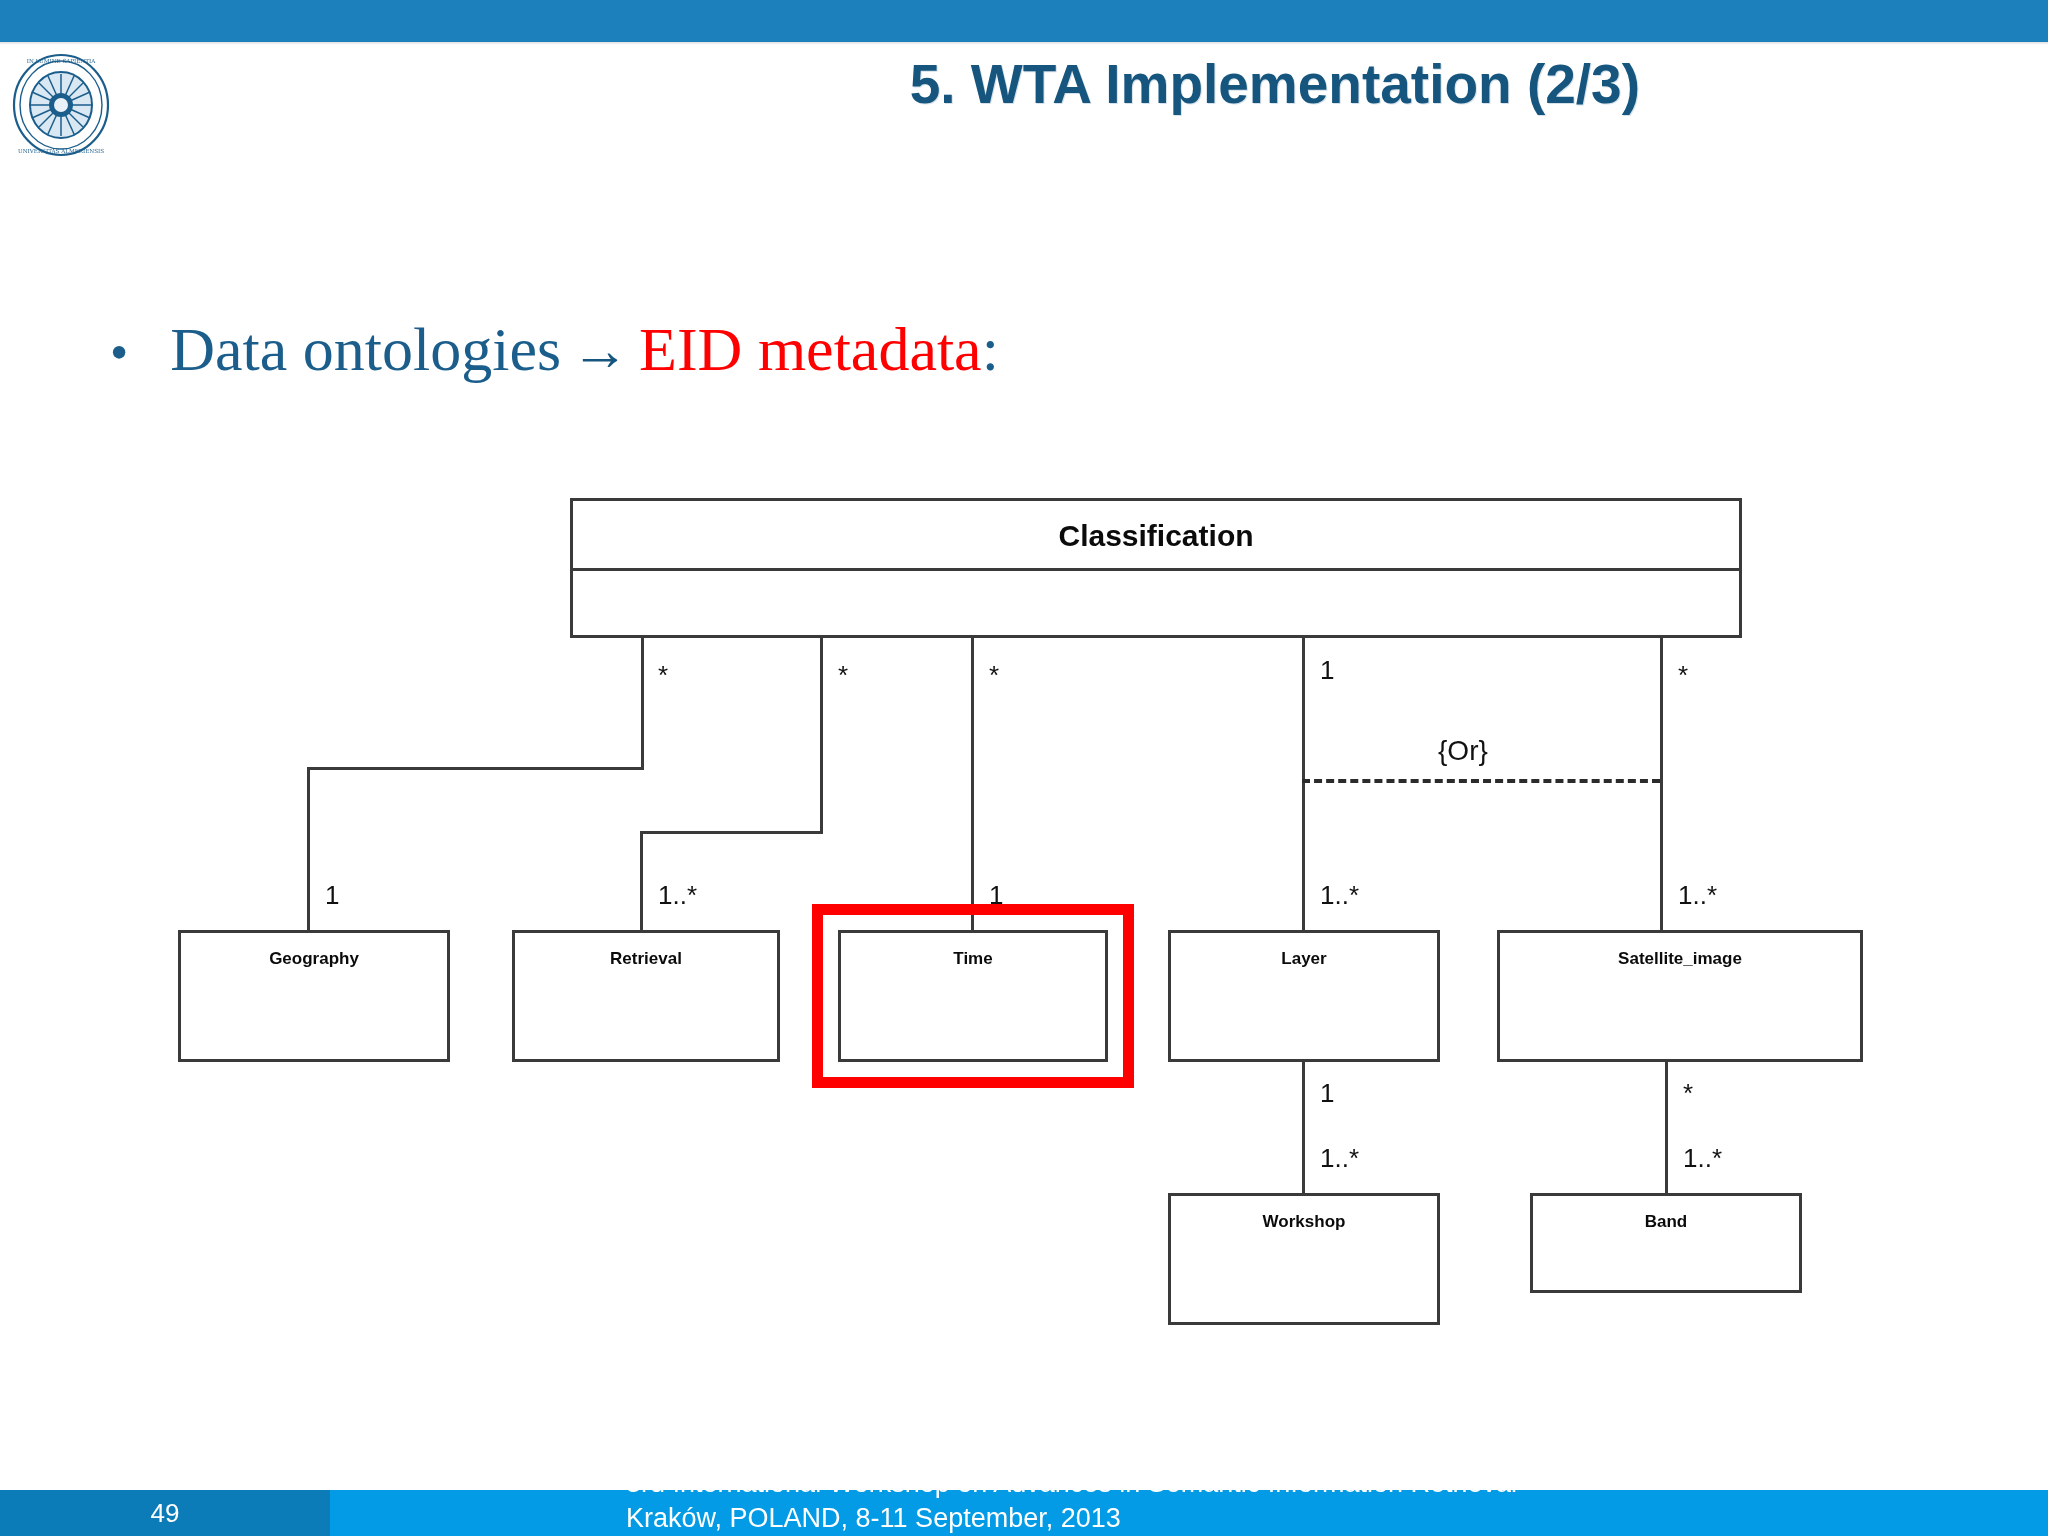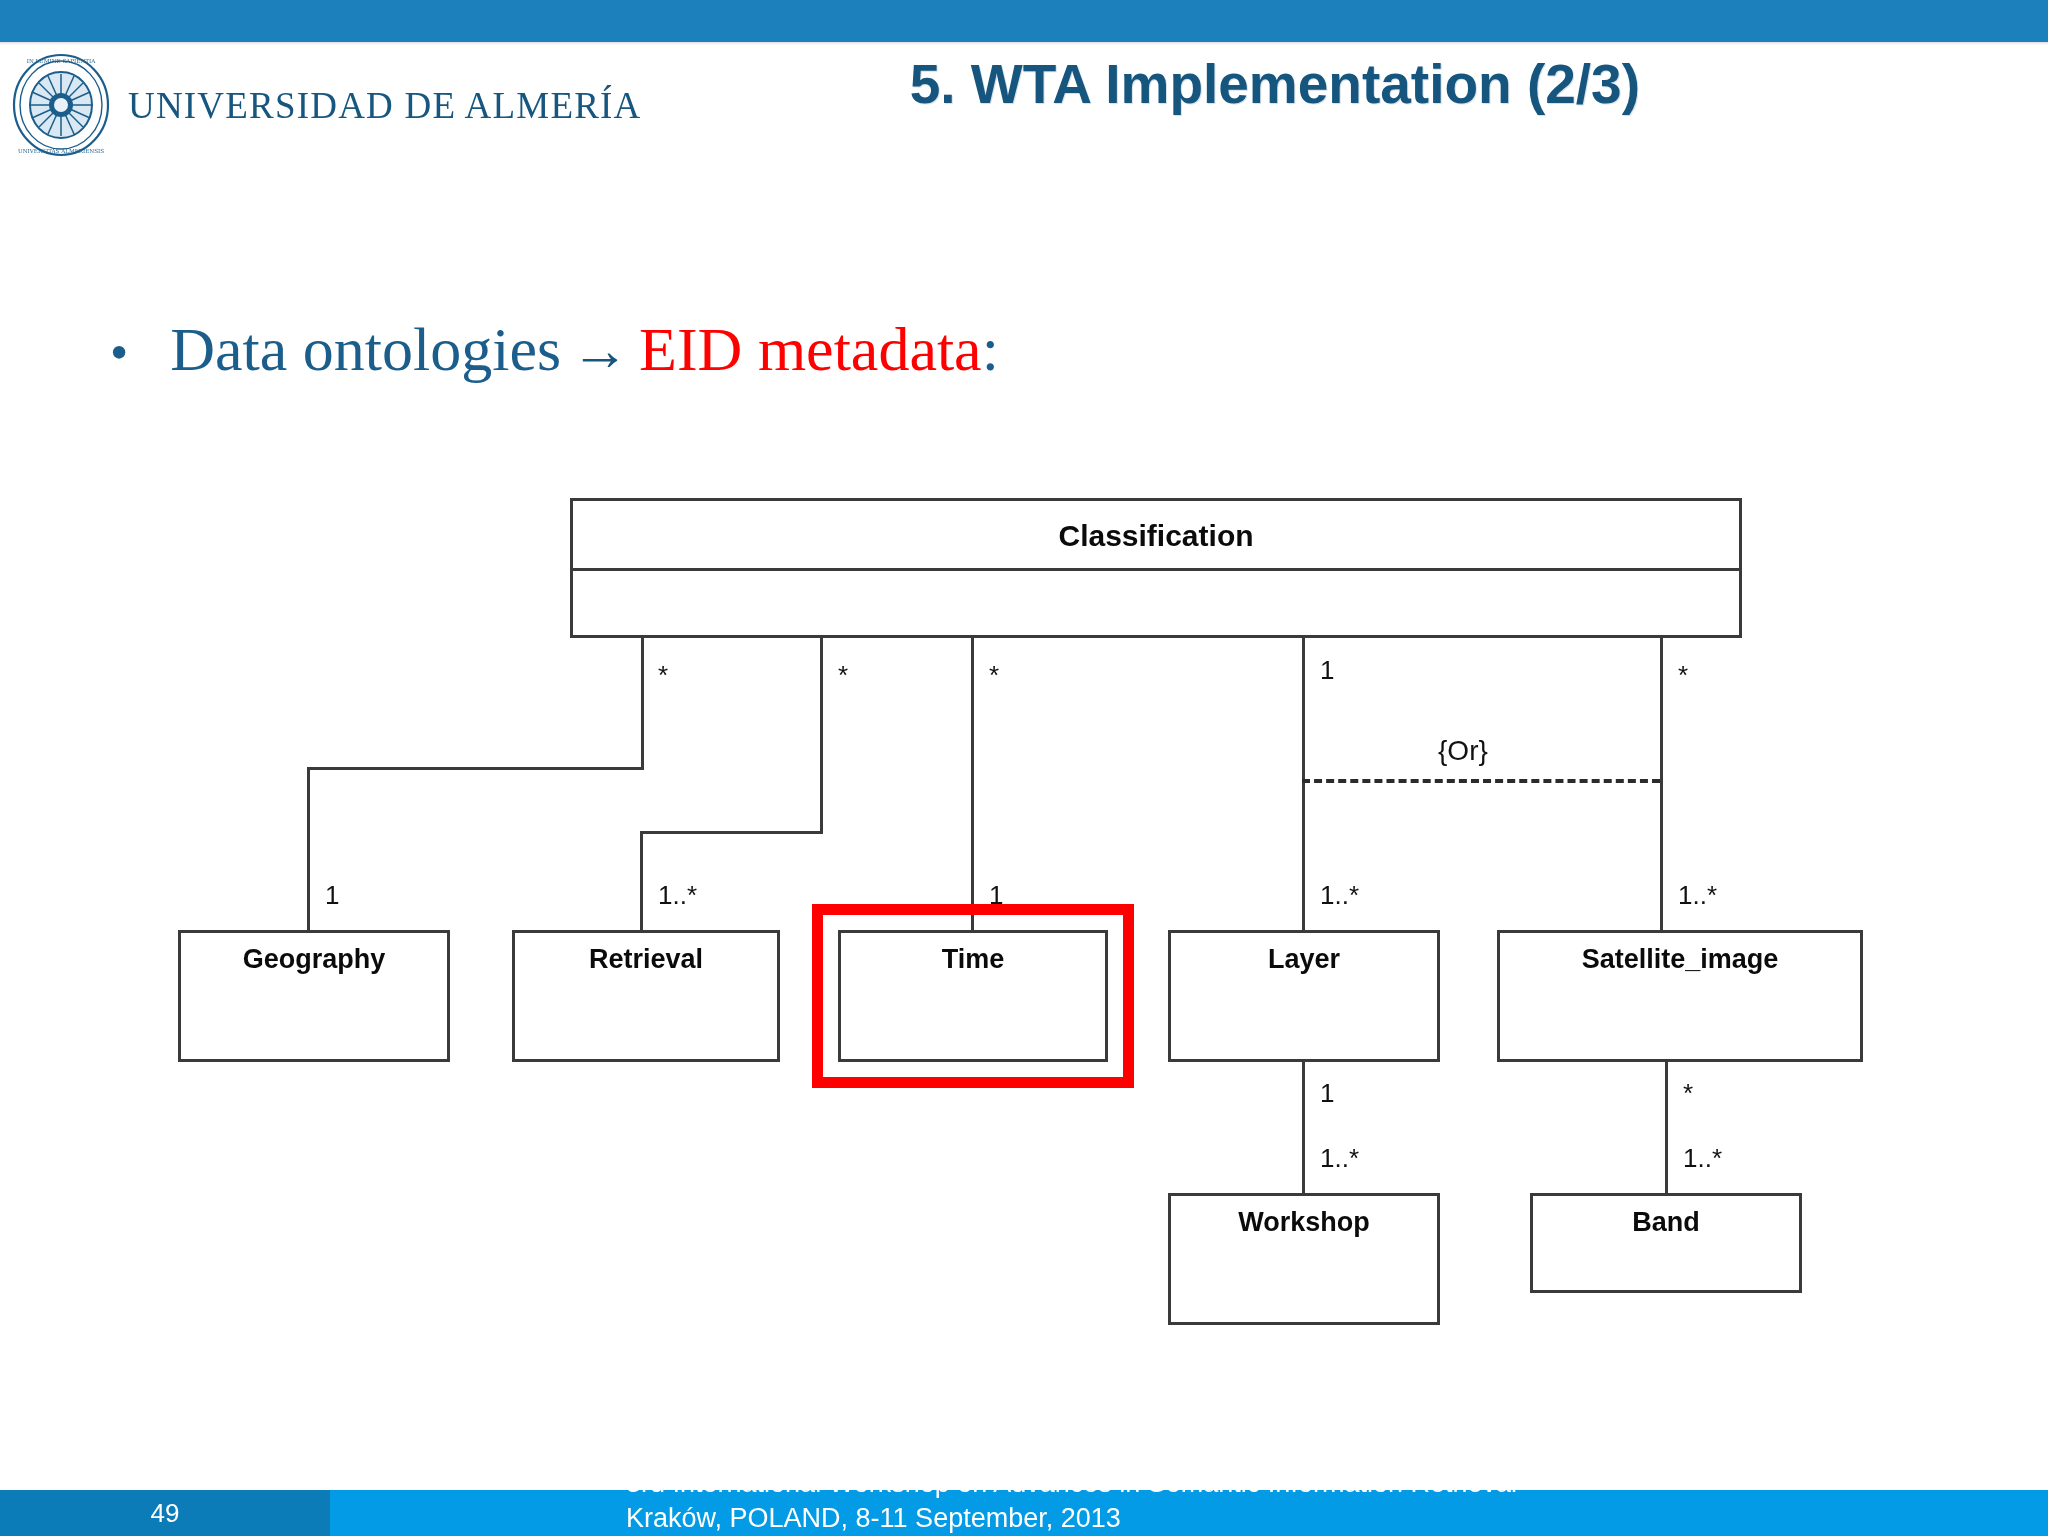--- a/index.html
+++ b/index.html
@@ -55,21 +55,21 @@
     font-family:"Liberation Sans",sans-serif;font-weight:bold;color:#0b0b0b;
     text-align:center;width:100%;
   }
   .uml-box.two-part .divider{position:absolute;left:0;right:0;border-top:3px solid #3a3a3a;}
 
   .classbox{left:570px;top:498px;width:1172px;height:140px;}
   .classbox .hdr{font-size:30px;line-height:70px;}
   .classbox .divider{top:67px;}
 
   .leafbox{height:132px;}
-  .leafbox .hdr{font-size:27px;line-height:52px;}
+  .leafbox .hdr{font-size:17px;line-height:52px;}
 
   .b-geography{left:178px;top:930px;width:272px;}
   .b-technician{left:512px;top:930px;width:268px;}
   .b-time{left:838px;top:930px;width:270px;}
   .b-layer{left:1168px;top:930px;width:272px;}
   .b-satellite{left:1497px;top:930px;width:366px;}
   .b-variable{left:1168px;top:1193px;width:272px;height:132px;}
   .b-band{left:1530px;top:1193px;width:272px;height:100px;}
 
   .redbox{
@@ -134,21 +134,20 @@
           <line x1="24" y1="66" x2="82" y2="40"></line>
         </g>
         <circle cx="53" cy="53" r="12" fill="#1b5e8c"></circle>
         <circle cx="53" cy="53" r="7" fill="#e8f1f7"></circle>
         <g fill="#1b5e8c" font-size="5.6" font-family="DejaVu Serif, serif">
           <text x="53" y="11" text-anchor="middle">IN LUMINE SAPIENTIA</text>
           <text x="53" y="101" text-anchor="middle">UNIVERSITAS ALMERIENSIS</text>
         </g>
       </svg>
     </div>
-    <div class="brand-name">UNIVERSIDAD DE ALMERÍA</div>
   </div>
 
   <div class="slide-title">5. WTA Implementation (2/3)</div>
 
   <div class="bullet-row">
     <span class="bullet-dot">•</span>
     <span class="bullet-text">
       <span>Data ontologies</span><span class="arrow">→</span><span class="red">EID metadata</span><span class="colon">:</span>
     </span>
   </div>

